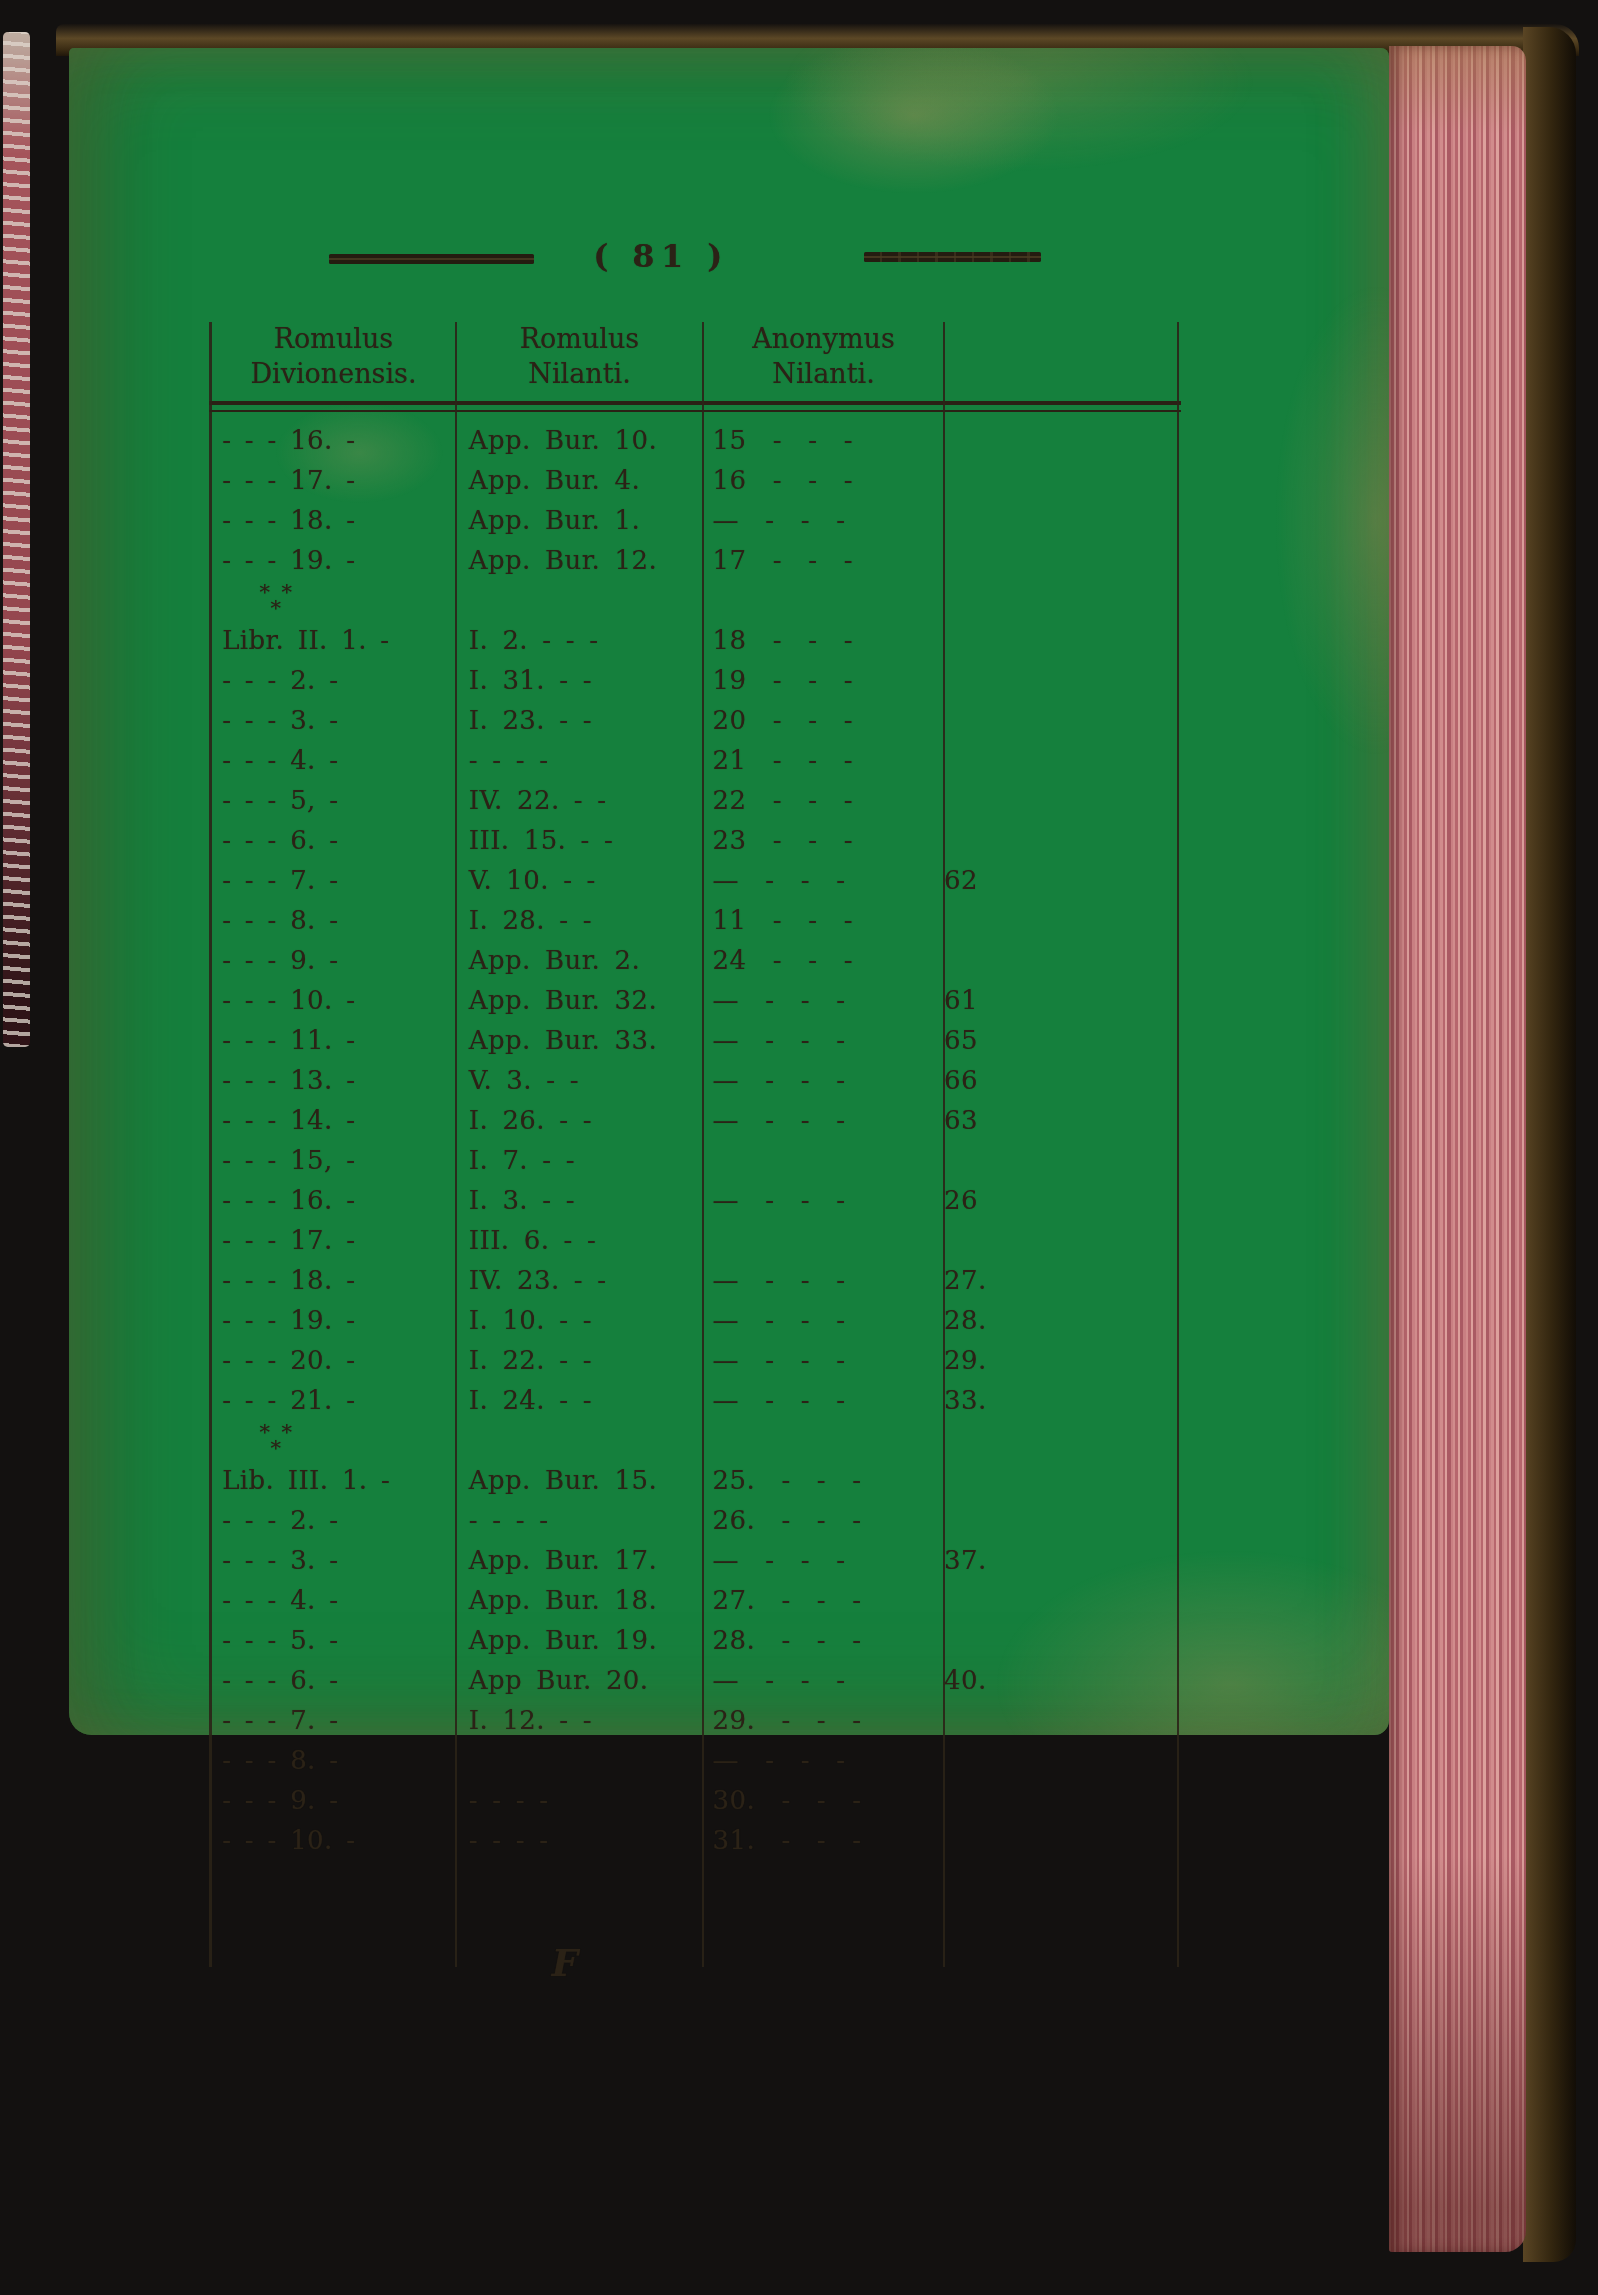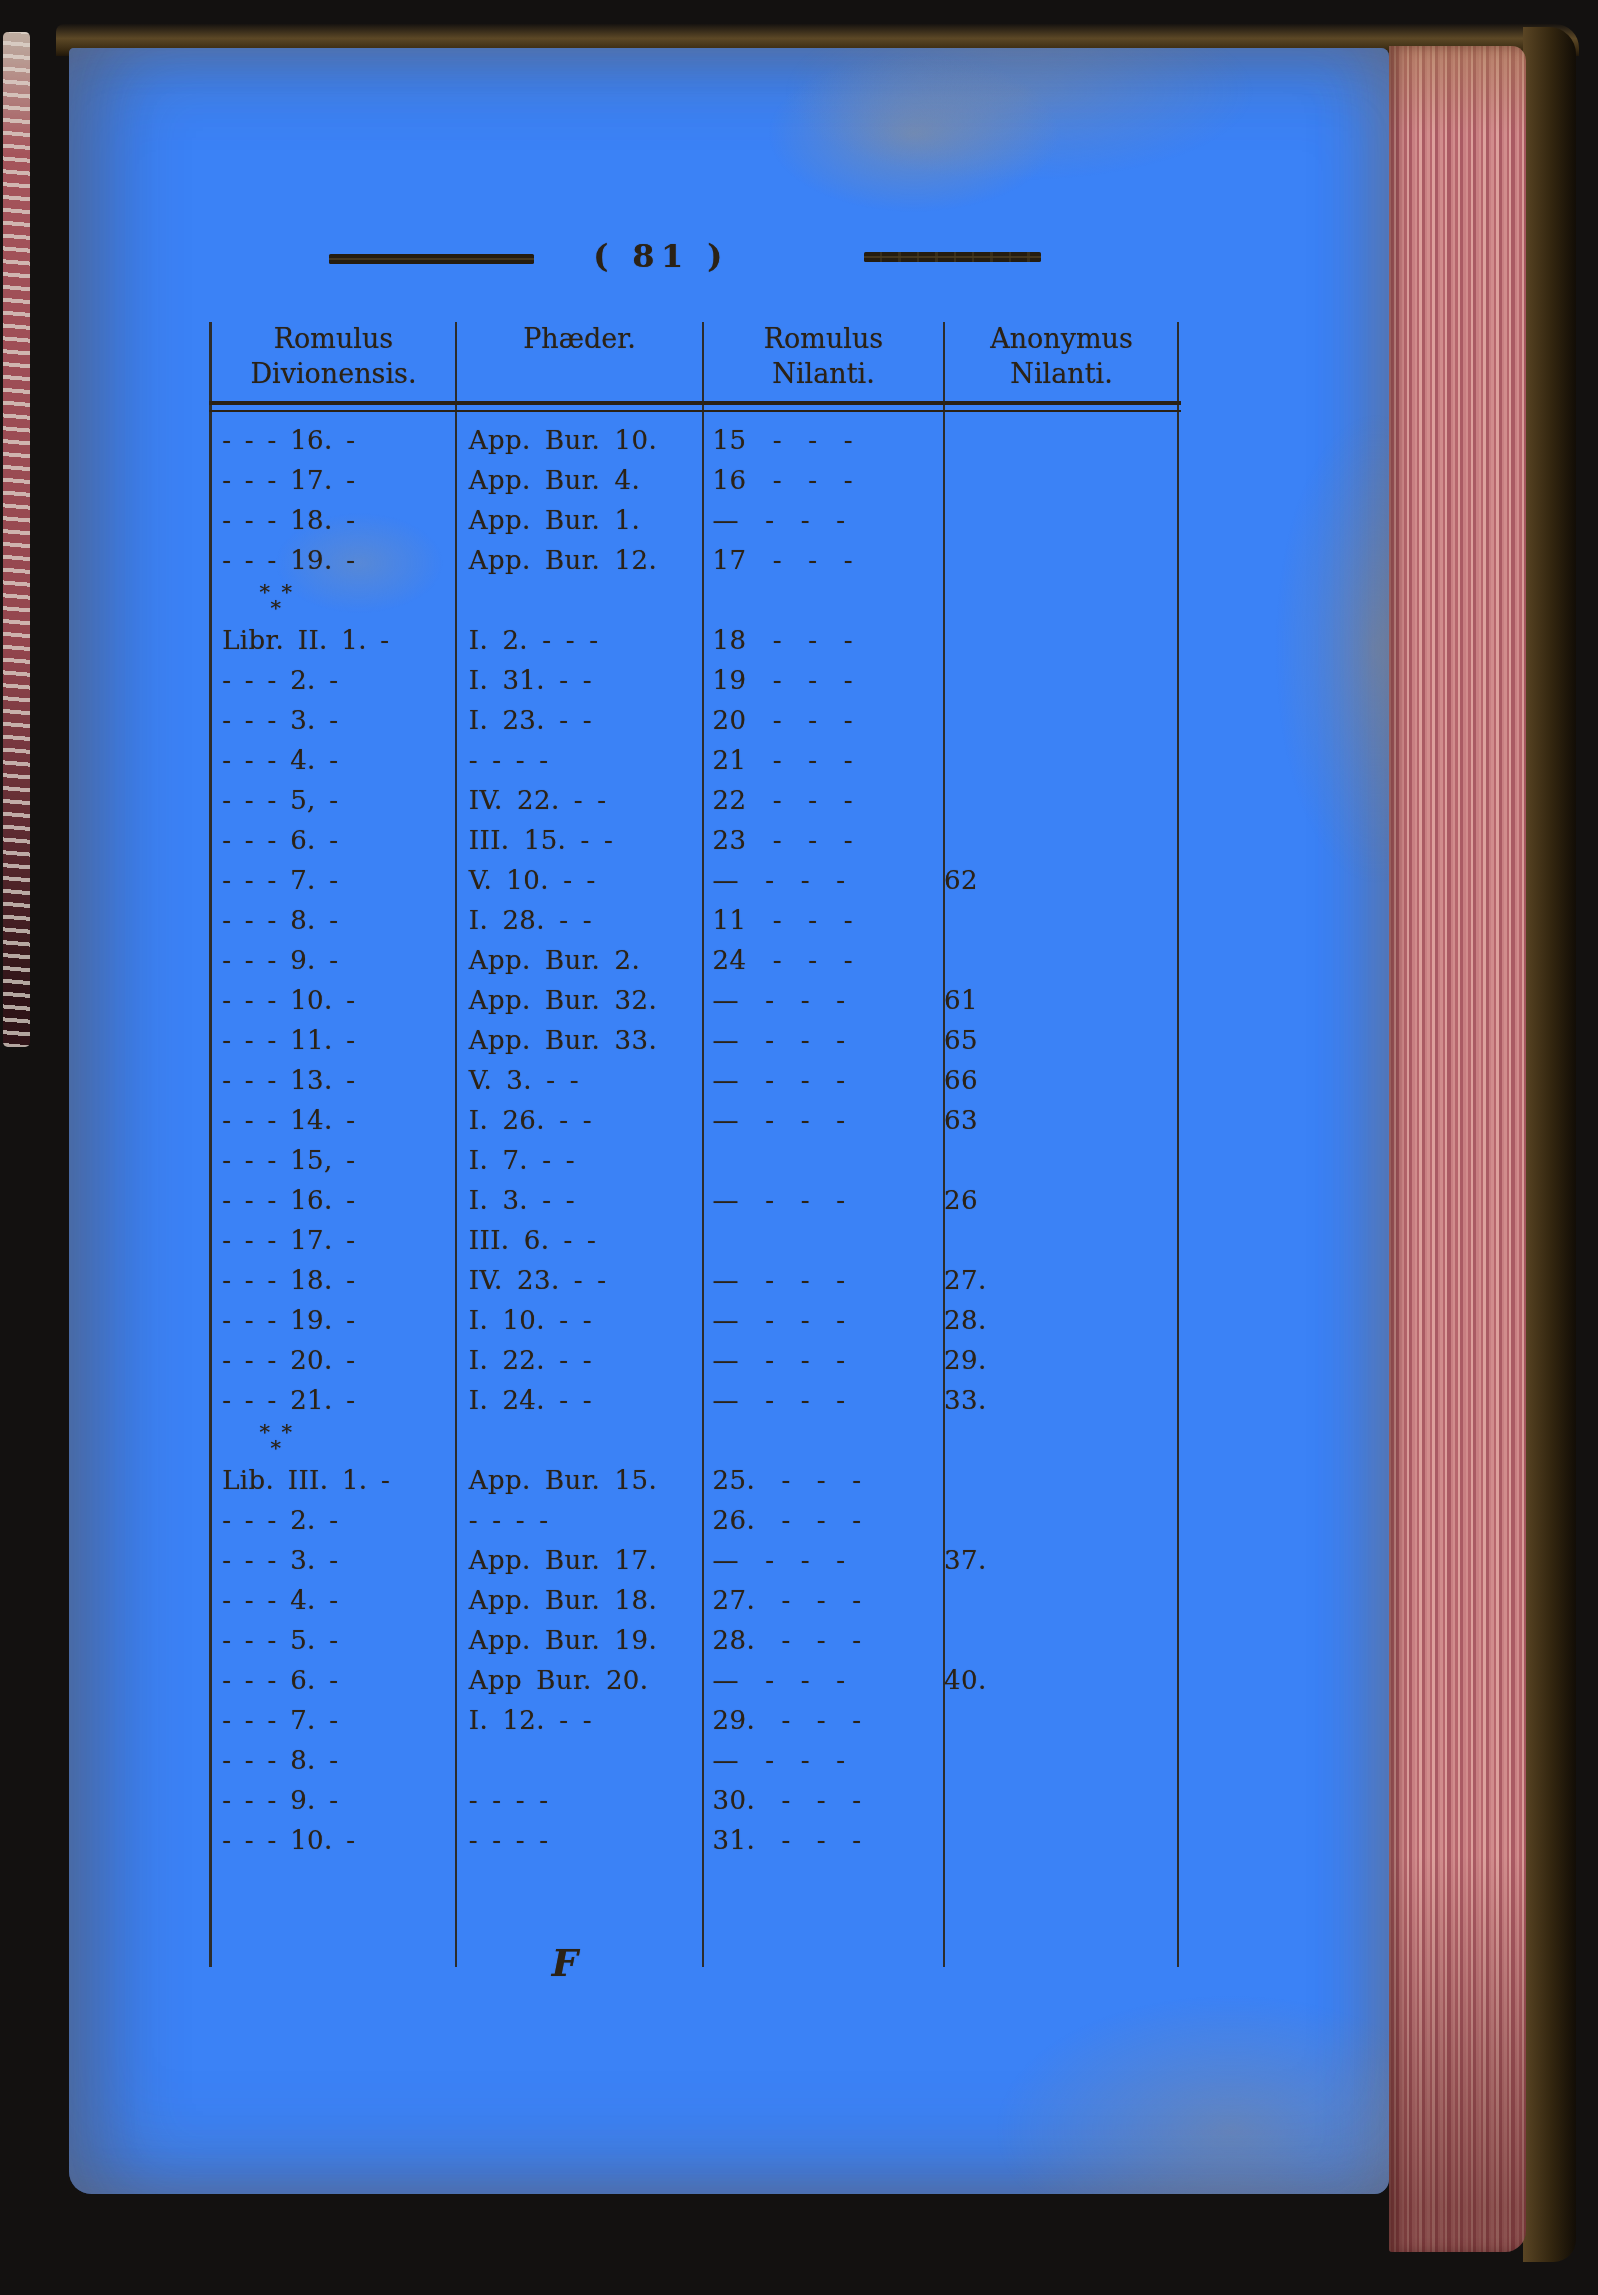--- a/index.html
+++ b/index.html
@@ -35,22 +35,22 @@
     position:absolute; left:1389px; top:46px; width:137px; height:2206px;
     background-image:
       linear-gradient(180deg, rgba(160,120,75,.55) 0%, rgba(160,120,75,0) 4%, rgba(0,0,0,0) 82%, rgba(70,25,20,.5) 98%),
       repeating-linear-gradient(90deg, #d18c8c 0 2.4px, #b7666d 2.4px 4.8px, #dda09c 4.8px 7.2px, #aa5a63 7.2px 10.4px, #c97f82 10.4px 12.8px);
     border-radius:0 14.4px 21px 3.2px;
     box-shadow: inset 8px 0 12.8px rgba(60,20,18,.45);
   }
 
   
   .page {
-    position:absolute; left:69px; top:48px; width:1320px; height:2146px;
-    background:#3b82f6;
+    position:absolute; left:69px; top:48px; width:1320px; height:1687px;
+    background:#15803d;
     color:#2b2216;
     border-radius:4.8px 8px 14.4px 22.4px;
     box-shadow:
       inset 44px 0 76px rgba(90,60,30,.30),
       inset -28px 0 48px rgba(150,110,70,.20),
       inset 0 -40px 88px rgba(125,95,55,.16),
       inset 0 36px 72px rgba(135,105,65,.14);
     text-shadow:0 0 0.8px rgba(43,34,22,.55);
   }
   .stains {
@@ -128,24 +128,20 @@
 
   <div class="orn orn-left"></div>
   <div class="page-number">( 81 )</div>
   <div class="orn orn-right"></div>
 
   <div class="table">
     <div class="thead">
       <div class="hcell">
         <span class="hl">Romulus</span>
         <span class="hl">Divionensis.</span>
-      </div>
-      <div class="hcell">
-        <span class="hl">Phæder.</span>
-        <span class="hl"></span>
       </div>
       <div class="hcell">
         <span class="hl">Romulus</span>
         <span class="hl">Nilanti.</span>
       </div>
       <div class="hcell">
         <span class="hl">Anonymus</span>
         <span class="hl">Nilanti.</span>
       </div>
     </div>

